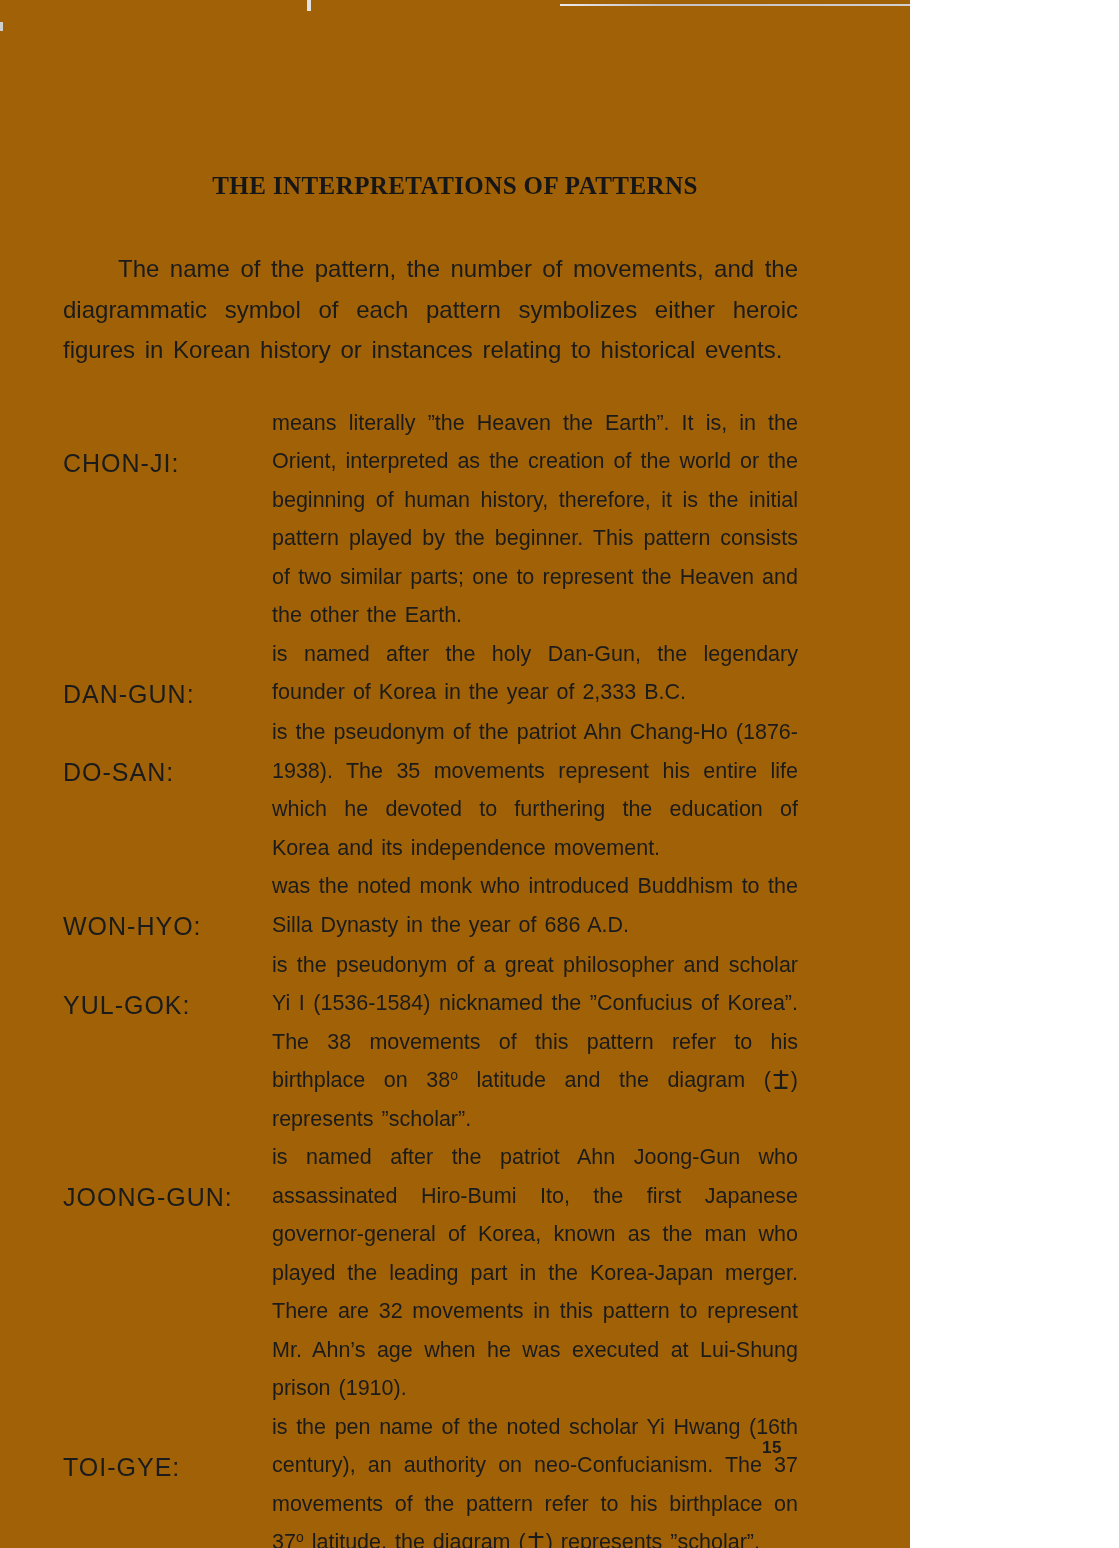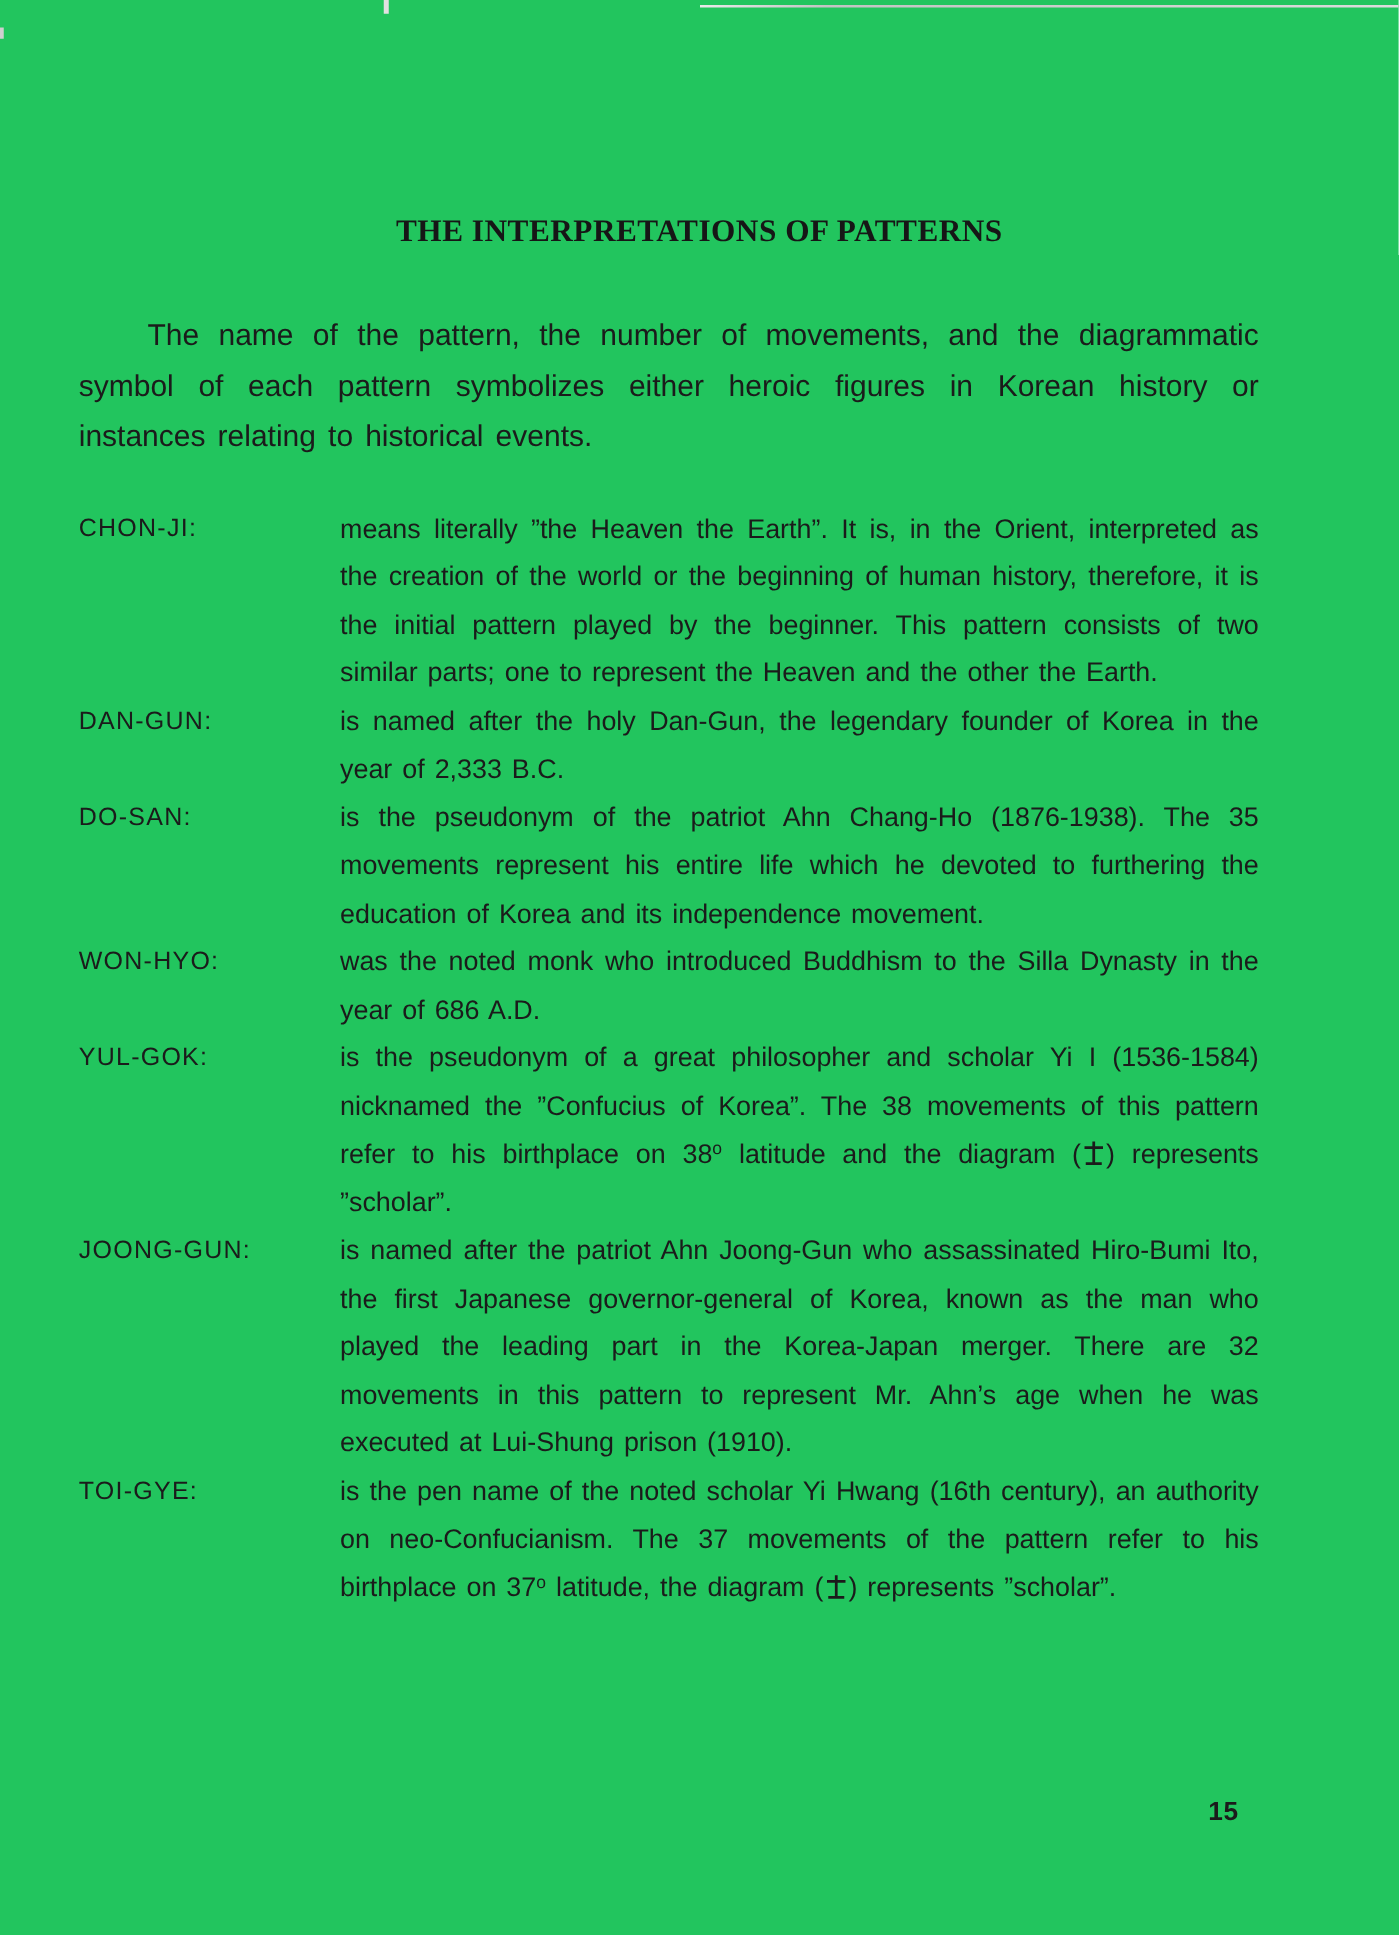--- a/index.html
+++ b/index.html
@@ -1,21 +1,21 @@
 <!DOCTYPE html>
 <html><head>
 <meta charset="utf-8">
 <style>
   html, body { margin: 0; padding: 0; background: #ffffff; }
 
   .page {
     position: relative;
-    width: 1119px;
+    width: 910px;
     height: 1548px;
-    background: #22c55e;
+    background: #a16207;
     color: #1b1b1b;
     font-family: "Liberation Sans", "DejaVu Sans", sans-serif;
     overflow: hidden;
   }
 
   
   .artifact-top-line {
     position: absolute;
     top: 4px; left: 560px;
     width: 559px; height: 2px;
@@ -56,24 +56,25 @@
     word-spacing: 3px;
   }
 
   .definitions { margin-top: 33px; }
 
   .def-row { display: flex; align-items: flex-start; }
 
   .def-term {
     flex: 0 0 209px;
     width: 209px;
-    font-size: 20px;
+    font-size: 25px;
     line-height: 38.5px;
     letter-spacing: 1px;
     white-space: nowrap;
+    margin-top: 40px;
   }
 
   .def-text {
     flex: 1 1 auto;
     text-align: justify;
     font-size: 21.5px;
     line-height: 38.5px;
     word-spacing: 2px;
   }
 
@@ -86,21 +87,21 @@
   .scholar-glyph {
     display: inline-block;
     vertical-align: -3px;
     margin: 0 1px;
   }
 
   .page-number {
     position: absolute;
     top: 1438px;
     right: 128px;
-    font-size: 21px;
+    font-size: 17px;
     font-weight: bold;
     letter-spacing: 0.5px;
   }
 </style>
 </head>
 <body>
 
 <div class="page">
 
   <div class="artifact-top-line"></div>

